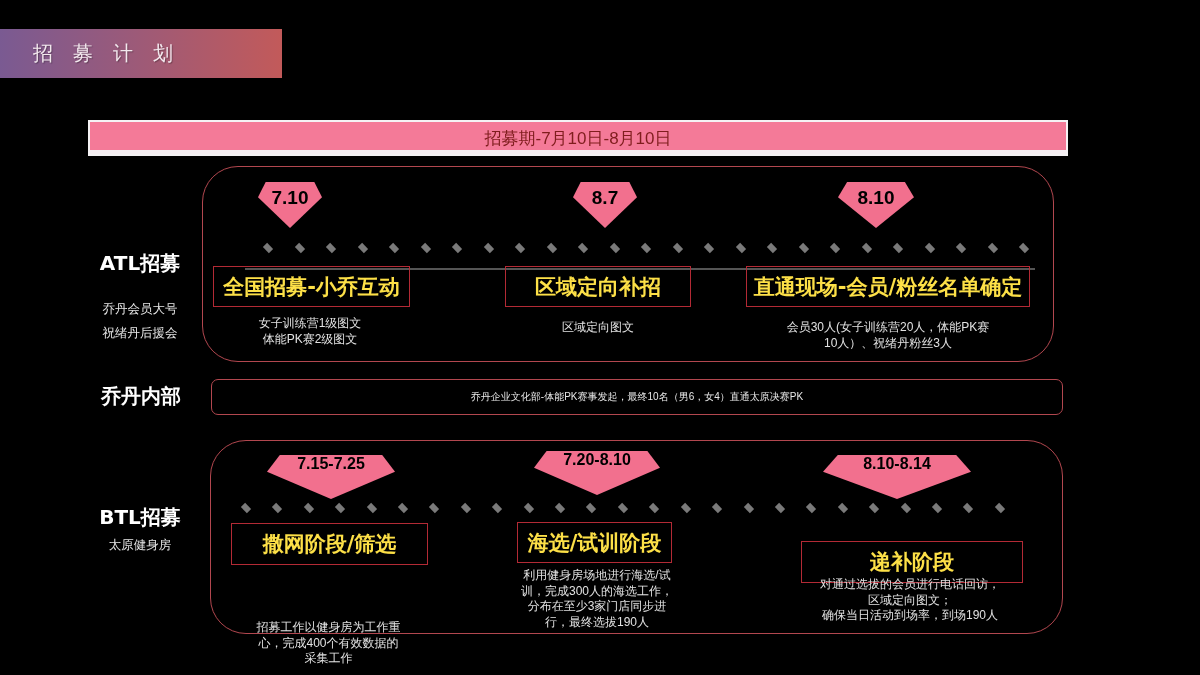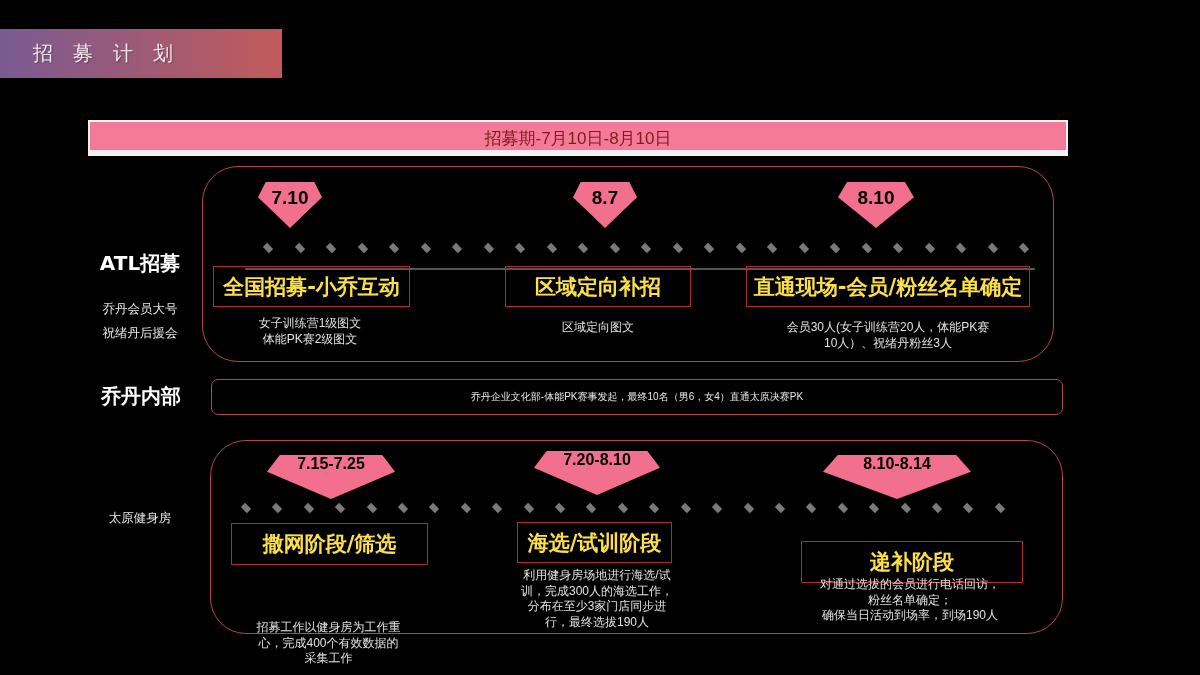--- a/index.html
+++ b/index.html
@@ -163,20 +163,21 @@
 </div>
 
 <div class="row-label internal-label">
   <span style="font-size:20px;font-weight:bold;">乔丹内部</span>
 </div>
 <div class="internal-box">
   <span>乔丹企业文化部-体能PK赛事发起，最终10名（男6，女4）直通太原决赛PK</span>
 </div>
 
 <div class="row-label btl-label">
+  <span class="main">BTL招募</span>
   <span class="sub" style="margin-top:2px;">太原健身房</span>
 </div>
 
 <div class="panel panel-btl"></div>
 
 <div class="gem gem-btl" style="left:267px; top:455px; width:128px;">
   <span>7.15-7.25</span>
 </div>
 <div class="gem gem-btl" style="left:534px; top:451px; width:126px;">
   <span>7.20-8.10</span>
@@ -230,15 +231,15 @@
   <div>训，完成300人的海选工作，</div>
   <div>分布在至少3家门店同步进</div>
   <div>行，最终选拔190人</div>
 </div>
 
 <div class="stage-box" style="left:801px; top:528px; width:222px; height:42px;margin-top:13px;">
   <span>递补阶段</span>
 </div>
 <div class="stage-desc" style="left:775px; top:577px; width:270px;">
   <div>对通过选拔的会员进行电话回访，</div>
-  <div>粉丝名单确定；</div>
+  <div>区域定向图文；</div>
   <div>确保当日活动到场率，到场190人</div>
 </div>
 
 </body></html>

